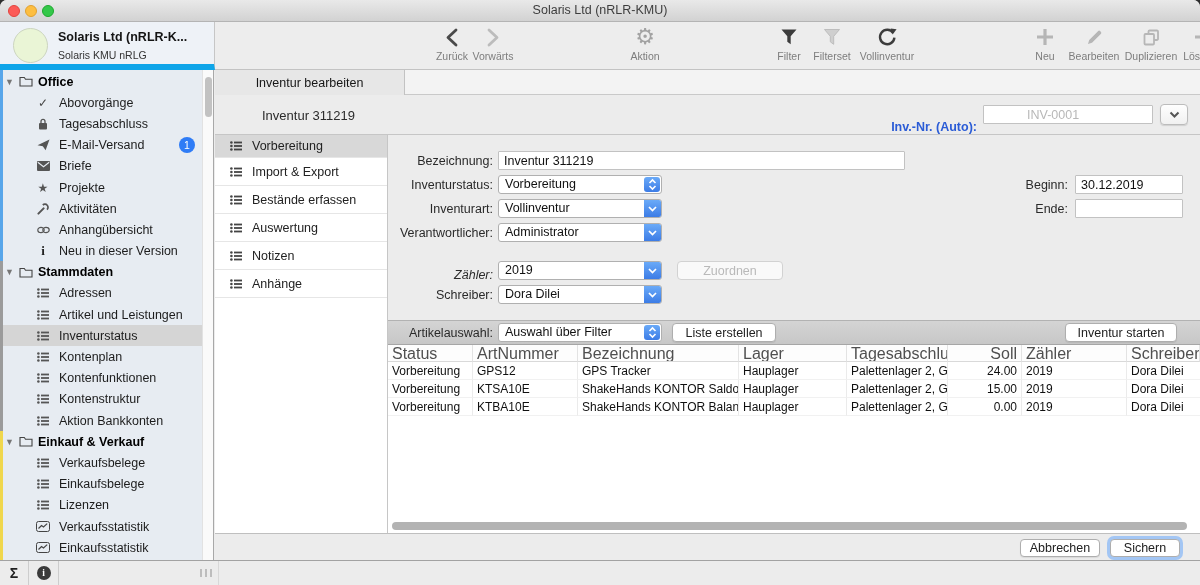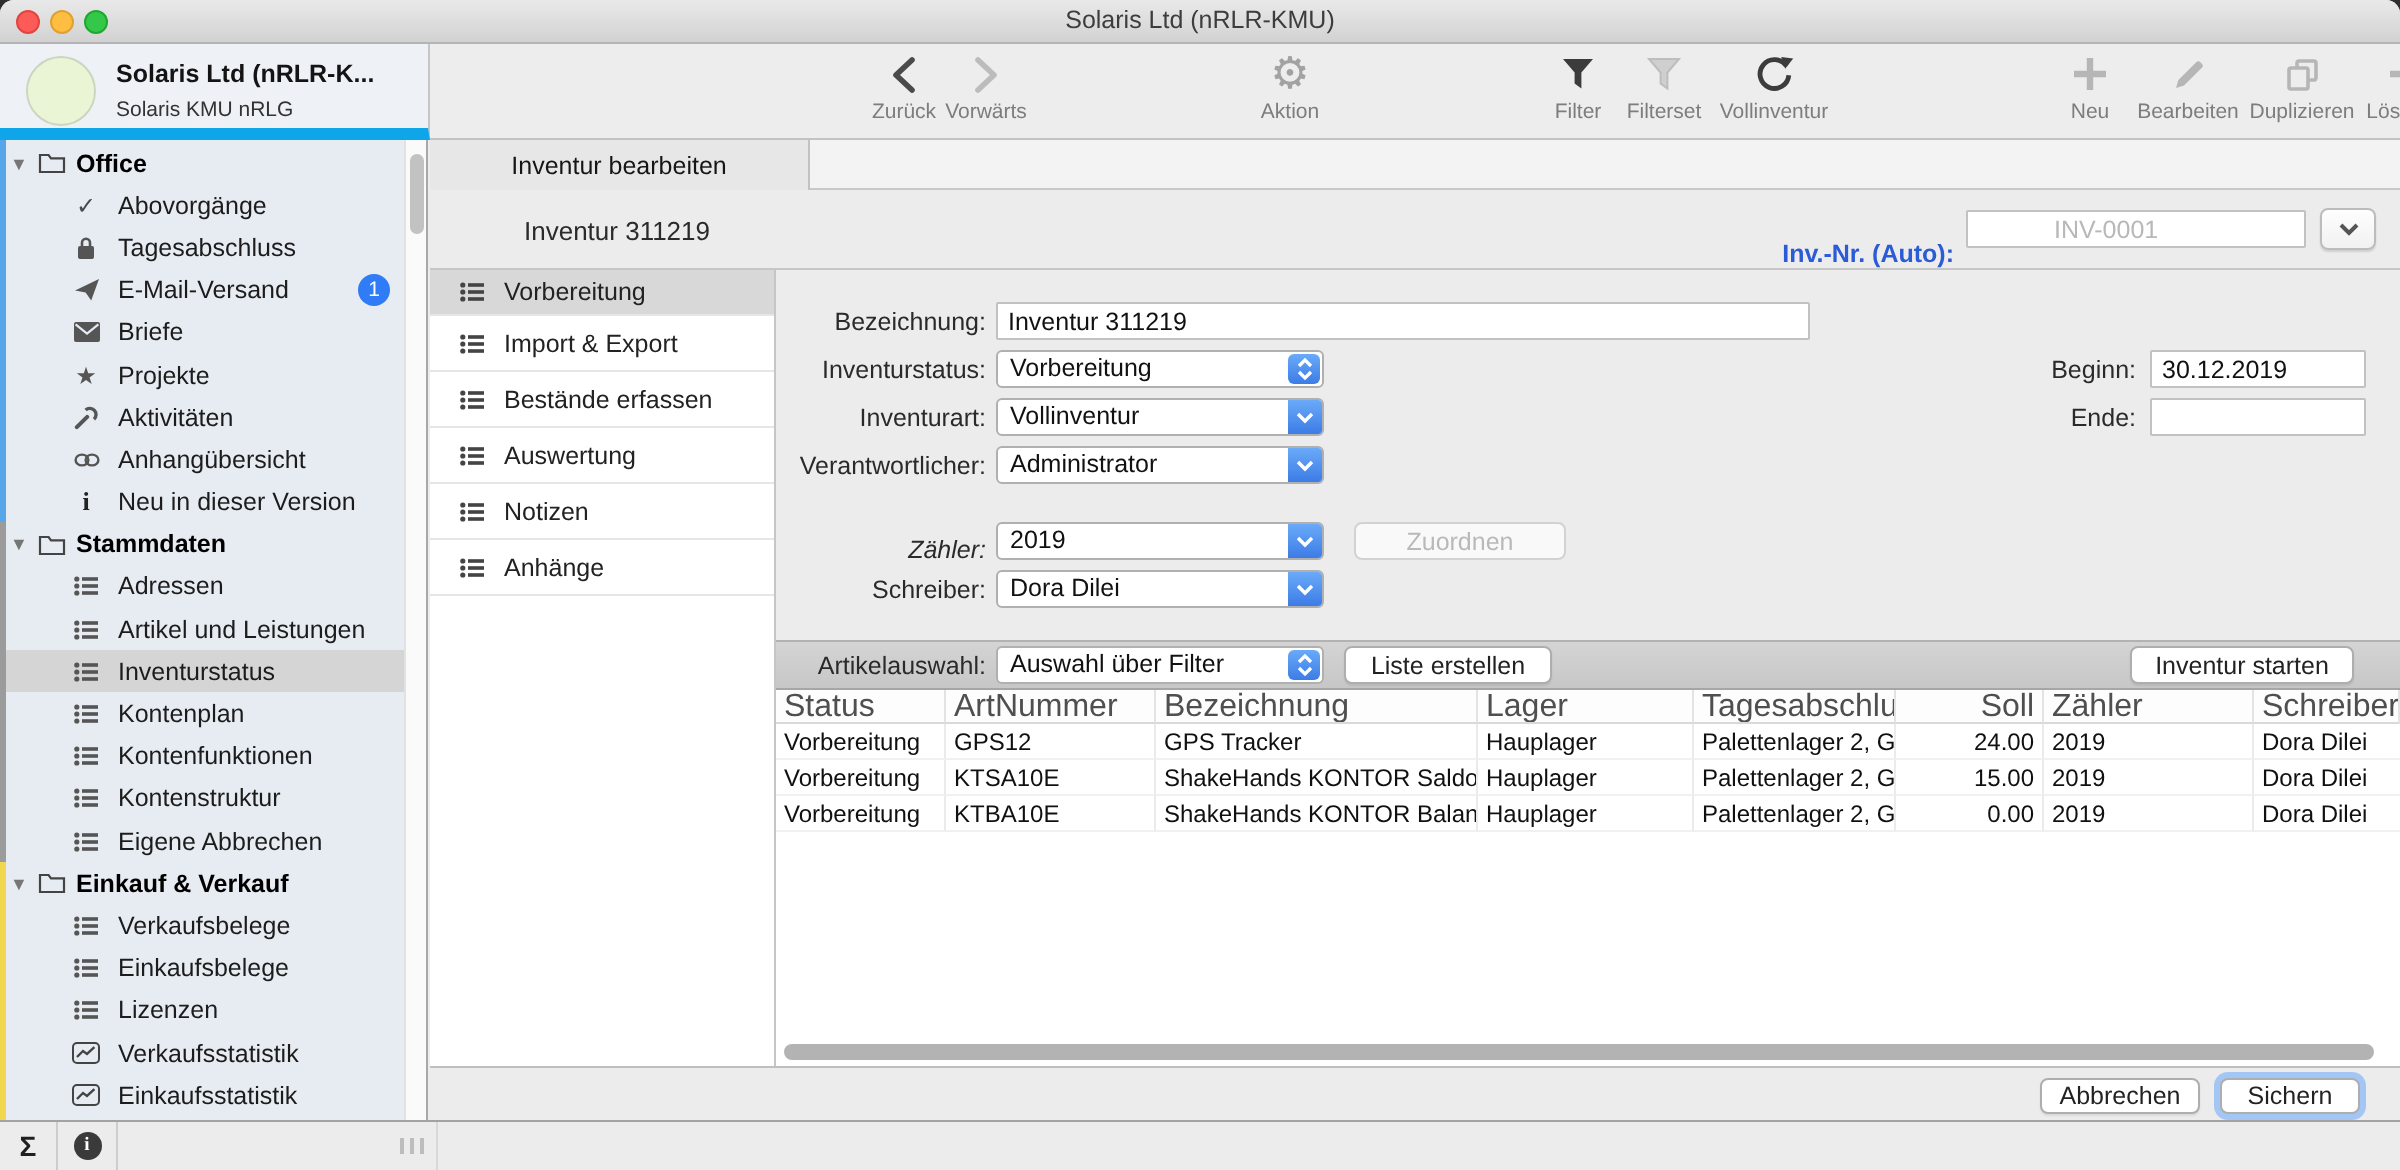--- a/index.html
+++ b/index.html
@@ -375,21 +375,21 @@
                 <g fill="#555">
                   <circle cx="1.4" cy="1.5" r="1.3"></circle>
                   <rect x="4" y="0.6" width="8" height="1.8"></rect>
                   <circle cx="1.4" cy="5" r="1.3"></circle>
                   <rect x="4" y="4.1" width="8" height="1.8"></rect>
                   <circle cx="1.4" cy="8.5" r="1.3"></circle>
                   <rect x="4" y="7.6" width="8" height="1.8"></rect>
                 </g>
               </svg>
             </span>
-        <span>Eigene Abbrechen</span>
+        <span>Aktion Bankkonten</span>
       </div>
 
       <div class="srow srow-header">
         <span class="tri">▼</span>
         <span class="sicon">
               <svg width="14" height="11">
                 <path d="M1 10 V1.5 h4.3 l1.2 1.7 h6.5 V10 Z" fill="none" stroke="#444" stroke-width="1.1"></path>
               </svg>
             </span>
         <span>Einkauf &amp; Verkauf</span>

